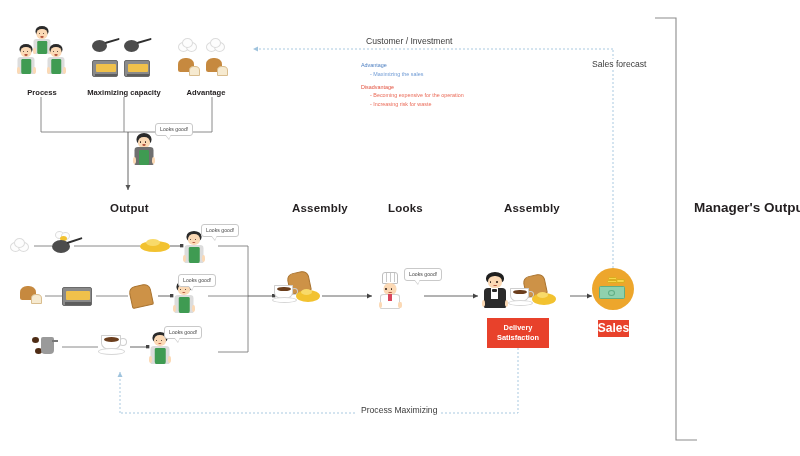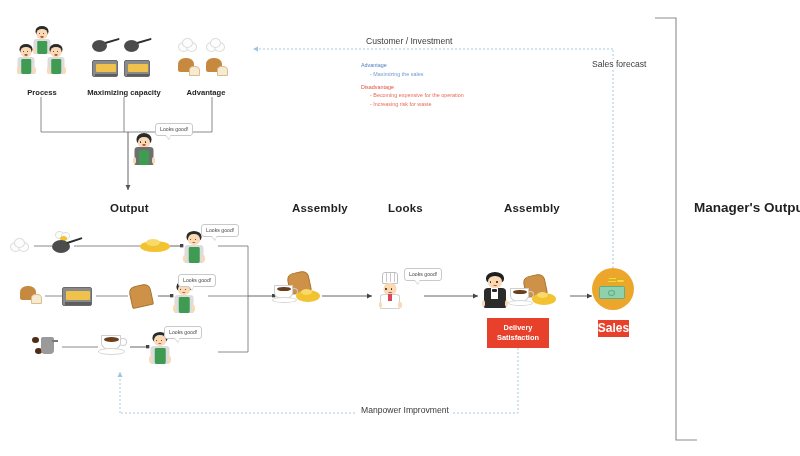--- a/index.html
+++ b/index.html
@@ -505,21 +505,21 @@
     <span>Sales</span>
   </div>
 
   <div class="abs stage-label" style="left:110px; top:202px;">Output</div>
   <div class="abs stage-label" style="left:292px; top:202px;">Assembly</div>
   <div class="abs stage-label" style="left:388px; top:202px;">Looks</div>
   <div class="abs stage-label" style="left:504px; top:202px;">Assembly</div>
 
   <div class="abs flow-label" style="left:362px; top:36px;">Customer / Investment</div>
   <div class="abs flow-label" style="left:588px; top:59px;">Sales forecast</div>
-  <div class="abs flow-label" style="left:357px; top:405px;">Manpower Improvment</div>
+  <div class="abs flow-label" style="left:357px; top:405px;">Process Maximizing</div>
 
   <div class="abs" style="left:361px; top:62px; width:180px;">
     <div class="adv-head">Advantage</div>
     <div class="adv-item" style="margin-left:9px; margin-top:2.5px;">-  Maximizing the sales</div>
     <div class="dis-head" style="margin-top:7px;">Disadvantage</div>
     <div class="dis-item" style="margin-left:9px; margin-top:2.5px;">-  Becoming expensive for the operation</div>
     <div class="dis-item" style="margin-left:9px; margin-top:2.5px;">-  Increasing risk for waste</div>
   </div>
 
   <div class="abs managers-output" style="left:694px; top:200px;">Manager's Output</div>

